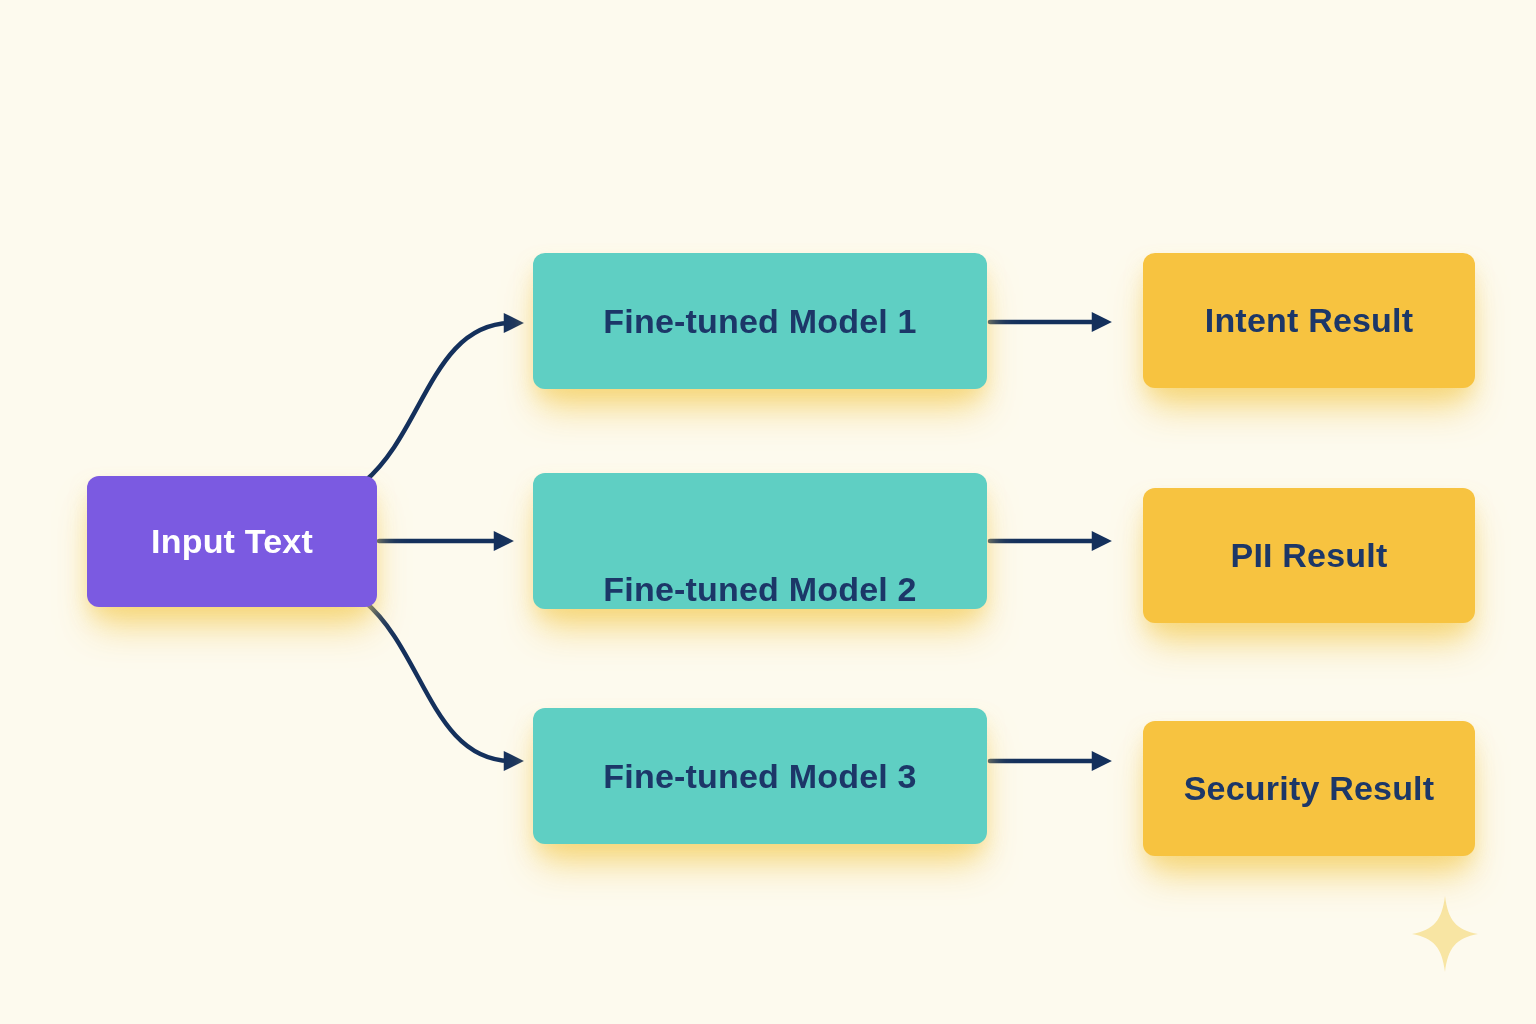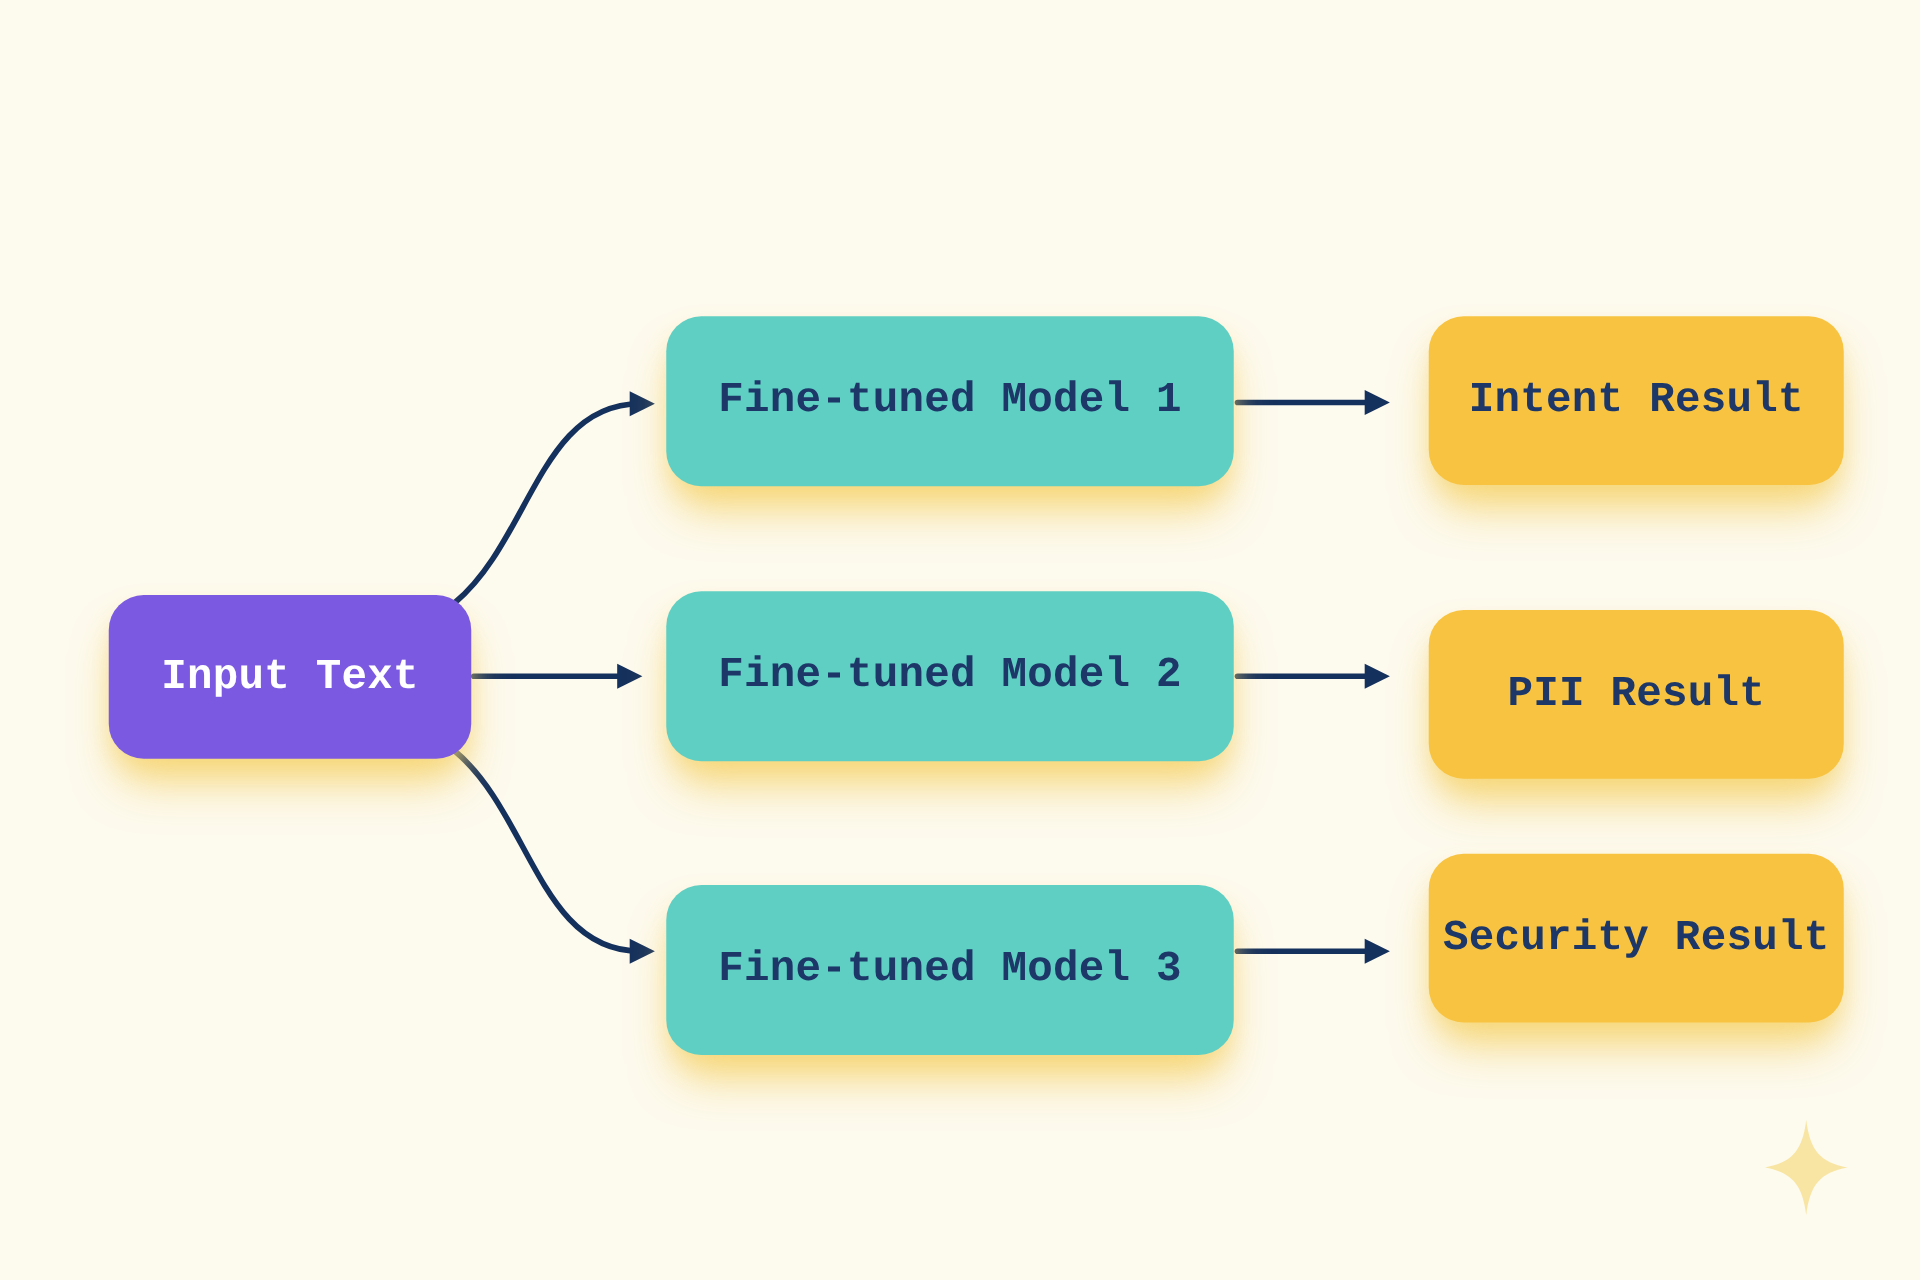--- a/index.html
+++ b/index.html
@@ -27,45 +27,44 @@
     inset: 0;
     width: 1536px;
     height: 1024px;
   }
 
   .node {
     position: absolute;
     display: flex;
     align-items: center;
     justify-content: center;
-    border-radius: 28px;
+    border-radius: 12px;
     font-weight: bold;
     font-size: 34px;
     letter-spacing: 0.2px;
     color: var(--dark-text);
     box-shadow: 0 26px 36px -8px rgba(246, 211, 110, 0.85),
                 0 10px 20px -4px rgba(246, 211, 110, 0.55);
-    font-family: Liberation Mono, monospace;
   }
 
   .node-input {
     left: 87px; top: 476px; width: 290px; height: 131px;
     background: var(--input-fill);
     color: var(--light-text);
   }
 
   .node-model { left: 533px; width: 454px; height: 136px; background: var(--model-fill); }
   .node-model-1 { top: 253px; }
-  .node-model-2 { top: 473px; }
+  .node-model-2 { top: 473px; align-items: flex-end; }
   .node-model-3 { top: 708px; }
 
   .node-result { left: 1115px; width: 332px; height: 135px; background: var(--result-fill); margin-left: 28px; }
   .node-result-1 { top: 253px; }
   .node-result-2 { top: 488px; }
-  .node-result-3 { top: 683px; }
+  .node-result-3 { top: 721px; }
 
   .edge {
     fill: none;
     stroke: var(--arrow);
     stroke-width: 4.5;
     stroke-linecap: round;
   }
   .arrowhead-fill { fill: var(--arrow); }
   .sparkle { fill: #F8E5A3; }
 </style>

